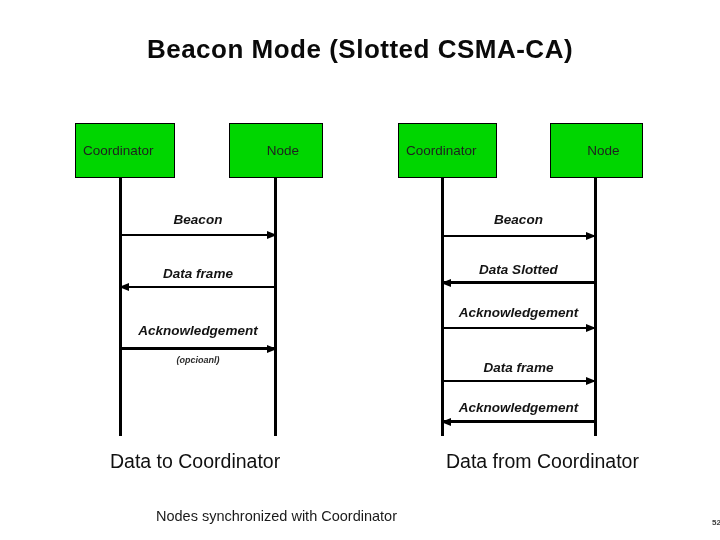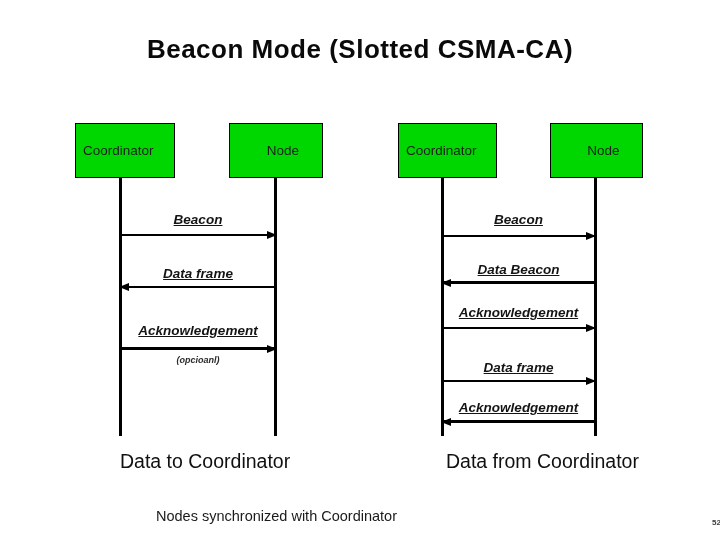--- a/index.html
+++ b/index.html
@@ -46,21 +46,21 @@
     content:""; position:absolute; left:-2px; top:50%;
     transform:translateY(-50%);
     border-right:10px solid #000;
     border-top:4.5px solid transparent;
     border-bottom:4.5px solid transparent;
   }
 
   .msg-label {
     position:absolute; text-align:center;
     font-size:13.5px; font-weight:bold; font-style:italic;
-    color:#141414; white-space:nowrap;text-decoration:underline;
+    color:#141414; white-space:nowrap;
   }
   .msg-note {
     position:absolute; text-align:center;
     font-size:9px; font-weight:bold; font-style:italic;
     color:#2b2b2b;
   }
 
   .diagram-caption {
     position:absolute; top:450px; font-size:19.5px; color:#101010;
     white-space:nowrap;
@@ -93,32 +93,32 @@
 <div class="msg-label lx-span" style="top:212px;">Beacon</div>
 <div class="msg-arrow dir-right lx-span" style="top:234px;"></div>
 
 <div class="msg-label lx-span" style="top:266px;">Data frame</div>
 <div class="msg-arrow dir-left lx-span" style="top:286px;"></div>
 
 <div class="msg-label lx-span" style="top:323px;">Acknowledgement</div>
 <div class="msg-arrow dir-right thick lx-span" style="top:347px;"></div>
 <div class="msg-note lx-span" style="top:355px;">(opcioanl)</div>
 
-<div class="diagram-caption" style="left:120px;">Data to Coordinator</div>
+<div class="diagram-caption" style="left:110px;">Data to Coordinator</div>
 
 <div class="actor-box align-left" style="left:398px; top:123px; width:99px;">Coordinator</div>
 <div class="actor-box align-center" style="left:550px; top:123px; width:93px;">Node</div>
 
 <div class="lifeline" style="left:441px;"></div>
 <div class="lifeline" style="left:594px;"></div>
 
 <div class="msg-label rx-span" style="top:212px;">Beacon</div>
 <div class="msg-arrow dir-right rx-span" style="top:235px;"></div>
 
-<div class="msg-label rx-span" style="top:262px;">Data Beacon</div>
+<div class="msg-label rx-span" style="top:262px;">Data Slotted</div>
 <div class="msg-arrow dir-left thick rx-span" style="top:281px;"></div>
 
 <div class="msg-label rx-span" style="top:305px;">Acknowledgement</div>
 <div class="msg-arrow dir-right rx-span" style="top:327px;"></div>
 
 <div class="msg-label rx-span" style="top:360px;">Data frame</div>
 <div class="msg-arrow dir-right rx-span" style="top:380px;"></div>
 
 <div class="msg-label rx-span" style="top:400px;">Acknowledgement</div>
 <div class="msg-arrow dir-left thick rx-span" style="top:420px;"></div>

